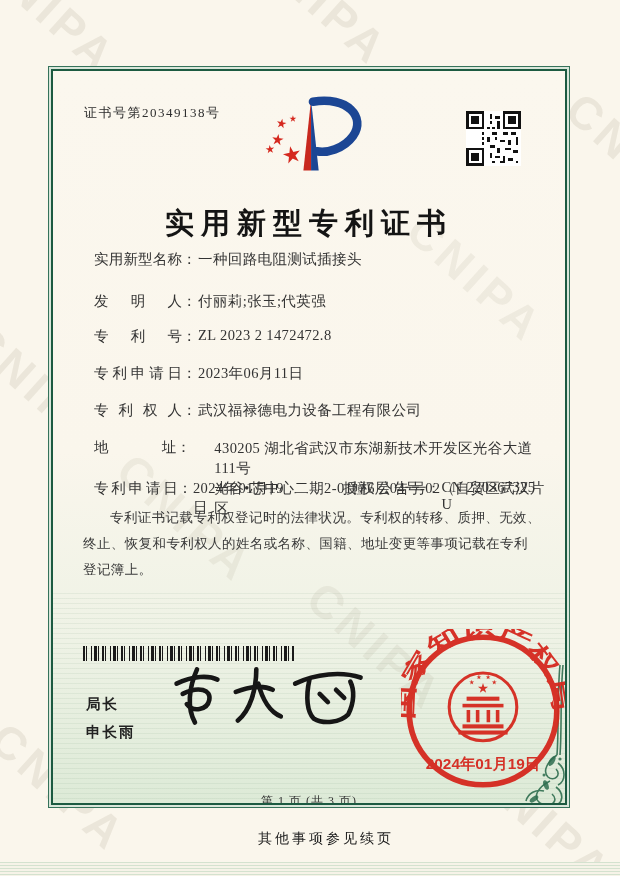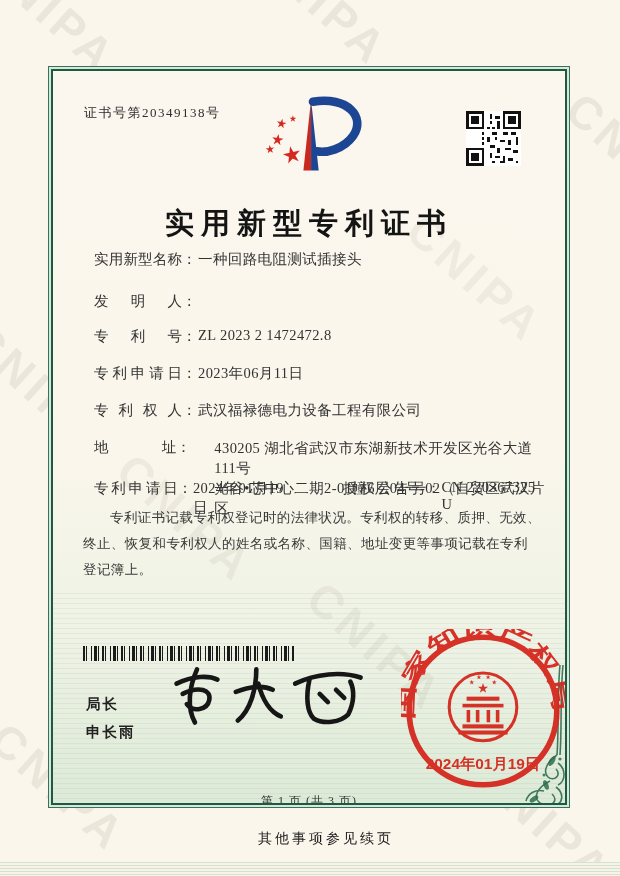--- a/index.html
+++ b/index.html
@@ -116,20 +116,21 @@
 
       <div class="rows">
         <div class="frow" style="top:0">
           <span class="flabel">实用新型名称</span>
             <span class="fcolon">：</span>
             <span class="fval">一种回路电阻测试插接头</span>
         </div>
         <div class="frow" style="top:42px">
           <span class="flabel">发明人</span>
             <span class="fcolon">：</span>
+            <span class="fval">付丽莉;张玉;代英强</span>
         </div>
         <div class="frow" style="top:77px">
           <span class="flabel">专利号</span>
             <span class="fcolon">：</span>
             <span class="fval">ZL 2023 2 1472472.8</span>
         </div>
         <div class="frow" style="top:114px">
           <span class="flabel">专利申请日</span>
             <span class="fcolon">：</span>
             <span class="fval">2023年06月11日</span>

